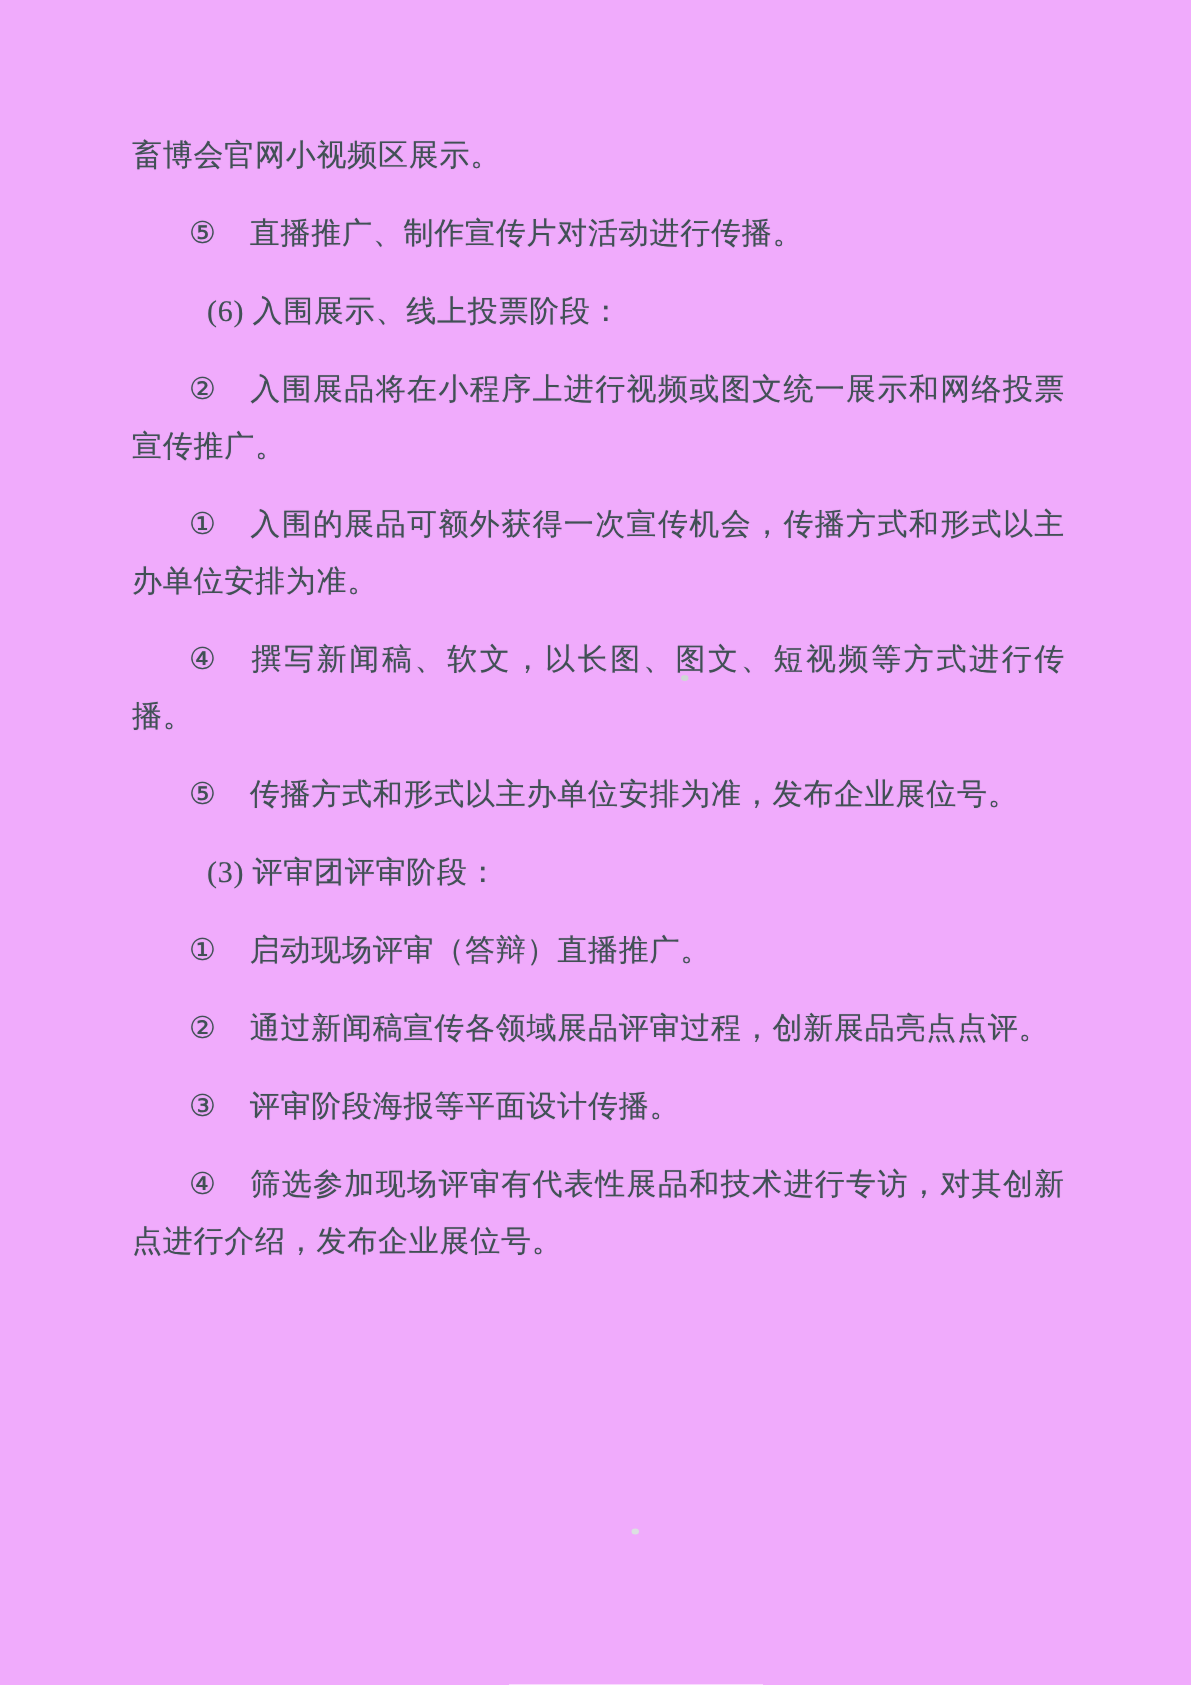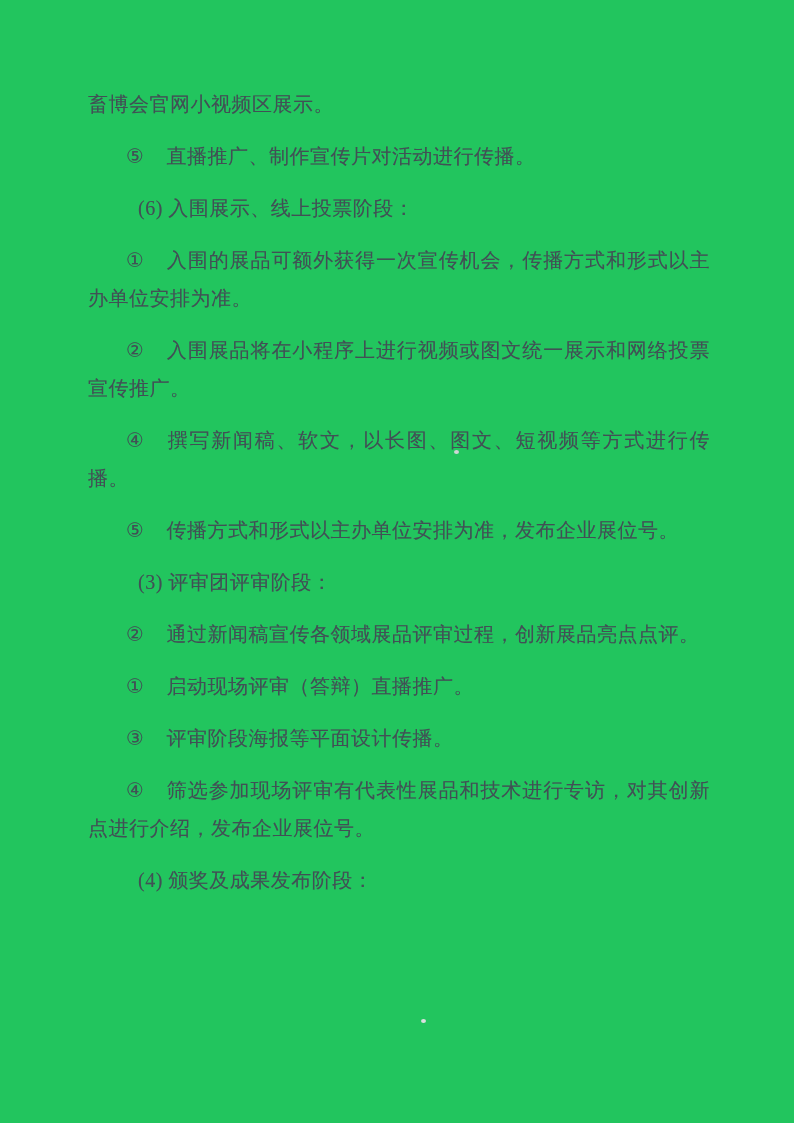--- a/index.html
+++ b/index.html
@@ -5,21 +5,21 @@
   html, body {
     margin: 0;
     padding: 0;
     background: #ffffff;
   }
   .page {
     position: relative;
     width: 794px;
     height: 1123px;
     box-sizing: border-box;
-    background: #22c55e;
+    background: #f0abfc;
     padding: 85px 84px 0 88px;
     overflow: hidden;
     font-family: "Liberation Serif", "DejaVu Serif", "DejaVu Sans", serif;
   }
   .page p {
     margin: 0 0 14px 0;
     font-size: 20px;
     line-height: 38px;
     letter-spacing: 0.5px;
     color: #415055;
@@ -47,36 +47,35 @@
 
 <div class="page">
 
   <p class="p-cont">畜博会官网小视频区展示。</p>
 
 
   <p class="p-item"><span class="num">⑤</span><span>直播推广、制作宣传片对活动进行传播。</span></p>
 
   <p class="p-head">(6) 入围展示、线上投票阶段：</p>
 
+  <p class="p-item"><span class="num">②</span><span>入围展品将在小程序上进行视频或图文统一展示和网络投票宣传推广。</span></p>
+
   <p class="p-item"><span class="num">①</span><span>入围的展品可额外获得一次宣传机会，传播方式和形式以主办单位安排为准。</span></p>
-
-  <p class="p-item"><span class="num">②</span><span>入围展品将在小程序上进行视频或图文统一展示和网络投票宣传推广。</span></p>
 
 
   <p class="p-item"><span class="num">④</span><span>撰写新闻稿、软文，以长图、图文、短视频等方式进行传播。</span></p>
 
   <p class="p-item"><span class="num">⑤</span><span>传播方式和形式以主办单位安排为准，发布企业展位号。</span></p>
 
   <p class="p-head">(3) 评审团评审阶段：</p>
 
+  <p class="p-item"><span class="num">①</span><span>启动现场评审（答辩）直播推广。</span></p>
+
   <p class="p-item"><span class="num">②</span><span>通过新闻稿宣传各领域展品评审过程，创新展品亮点点评。</span></p>
-
-  <p class="p-item"><span class="num">①</span><span>启动现场评审（答辩）直播推广。</span></p>
 
   <p class="p-item"><span class="num">③</span><span>评审阶段海报等平面设计传播。</span></p>
 
   <p class="p-item"><span class="num">④</span><span>筛选参加现场评审有代表性展品和技术进行专访，对其创新点进行介绍，发布企业展位号。</span></p>
 
-  <p class="p-head">(4) 颁奖及成果发布阶段：</p>
 
   <div class="speck speck-1"></div>
   <div class="speck speck-2"></div>
 </div>
 
 </body></html>

